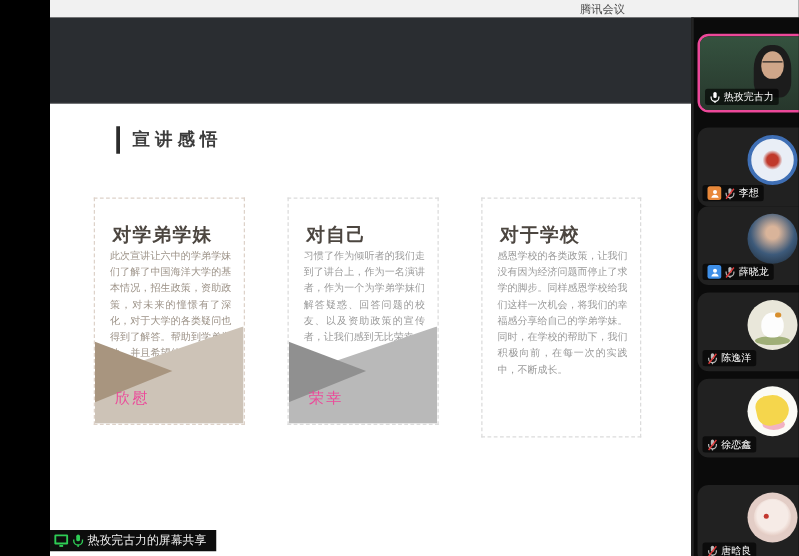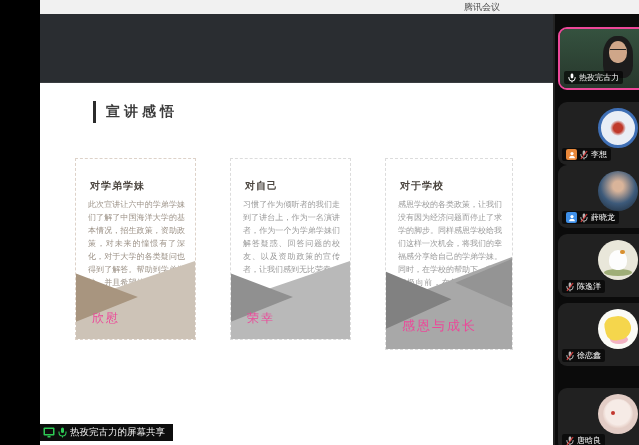--- a/index.html
+++ b/index.html
@@ -18,21 +18,21 @@
 
   #slide-title { position:absolute; left:20px; top:18px; display:flex; align-items:center;padding-left:33px; }
   #slide-title .bar { width:3px; height:22px; background:#2b2b2b; margin-right:10px; }
   #slide-title .txt { font-size:14px; font-weight:bold; color:#3c3c3c; letter-spacing:4px; }
 
   .card { position:absolute; top:75px; background:#fff; overflow:hidden; }
   #card1 { left:35px;  width:121px; height:182px; border:1px dashed #ddd2c9; }
   #card2 { left:190px; width:121px; height:182px; border:1px dashed #dcdcdc; }
   #card3 { left:345px; width:128px; height:192px; border:1px dashed #dcdcdc; }
 
-  .card .c-title { position:absolute; left:14px; top:20px; font-size:10px; font-weight:bold; color:#4c4640; letter-spacing:1px; }
+  .card .c-title { position:absolute; left:14px; top:20px; font-size:15px; font-weight:bold; color:#4c4640; letter-spacing:1px; }
   .card .c-body  { position:absolute; left:12px; right:10px; top:40px; font-size:8px; line-height:1.62; text-align:justify; }
   #card1 .c-body { color:#9c9287; }
   #card2 .c-body, #card3 .c-body { color:#9a9a9a; }
 
   .card .art { position:absolute; left:0; right:0; bottom:0; }
   #card1 .art, #card2 .art { height:78px; }
   #card3 .art { height:92px; }
   .art .light, .art .dark, .art .mid { position:absolute; inset:0; }
   .art .light { clip-path:polygon(0 52%, 100% 0%, 100% 100%, 0 100%); }
   .art .dark  { clip-path:polygon(0 16%, 52% 46%, 0 78%); }
@@ -120,26 +120,20 @@
         <div class="art">
           <div class="light"></div>
           <div class="dark"></div>
           <div class="label">荣幸</div>
         </div>
       </div>
 
       <div class="card" id="card3">
         <div class="c-title">对于学校</div>
         <div class="c-body">感恩学校的各类政策，让我们没有因为经济问题而停止了求学的脚步。同样感恩学校给我们这样一次机会，将我们的幸福感分享给自己的学弟学妹。同时，在学校的帮助下，我们积极向前，在每一次的实践中，不断成长。</div>
-        <div class="art">
-          <div class="light"></div>
-          <div class="mid"></div>
-          <div class="dark"></div>
-          <div class="label">感恩与成长</div>
-        </div>
       </div>
     </div>
 
     <div id="share-banner">
       <span class="ico">
         <svg width="12" height="11" viewBox="0 0 12 11">
             <rect x="0.5" y="0.5" width="11" height="8" rx="1" fill="#2ecc55"></rect>
             <rect x="2" y="2" width="8" height="5" fill="#0d0d0d"></rect>
             <rect x="4.5" y="9" width="3" height="1.5" fill="#2ecc55"></rect>
           </svg>

